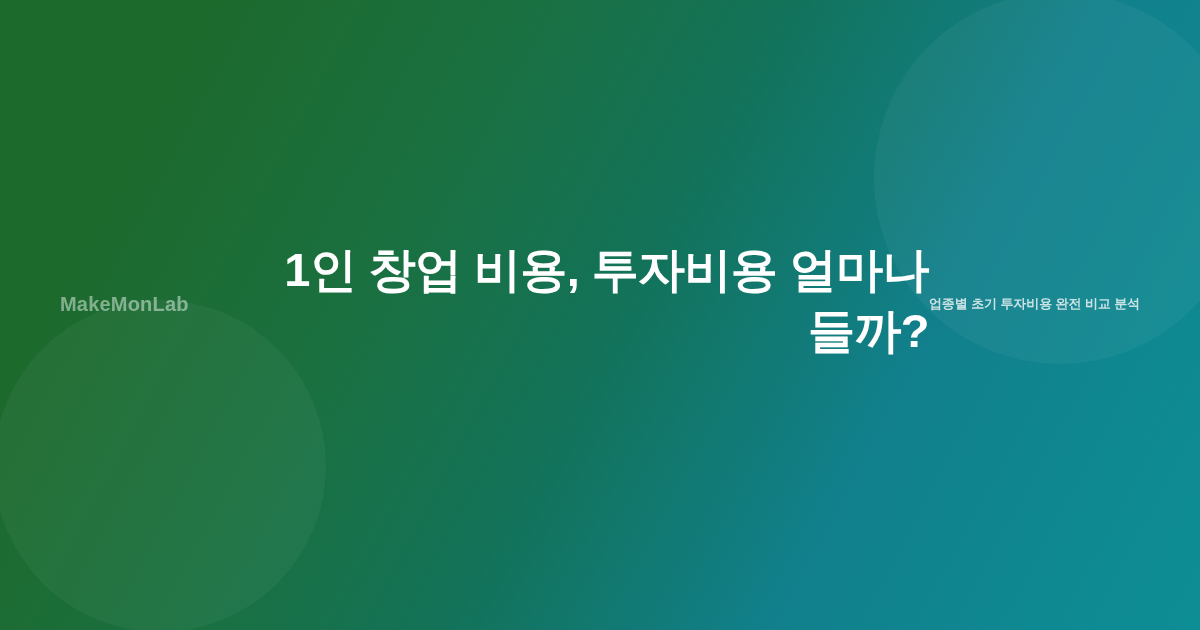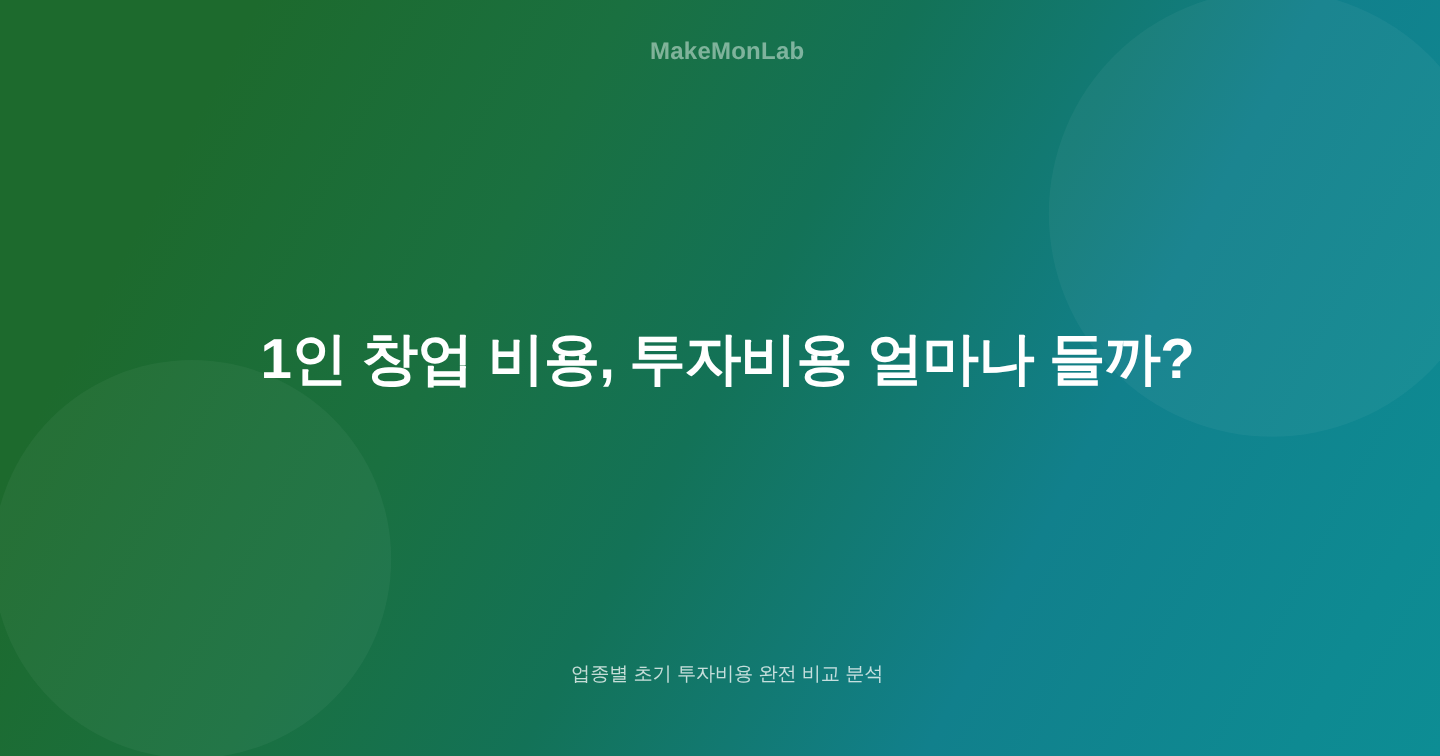--- a/index.html
+++ b/index.html
@@ -55,25 +55,25 @@
     background: rgba(255, 255, 255, 0.045);
   }
 
   
   .content {
     position: relative;
     z-index: 2;
     width: 100%;
     height: 100%;
     display: flex;
-    flex-direction: column;
+    flex-direction: row;
     align-items: center;
     justify-content: space-between;
     box-sizing: border-box;
-    padding: 31px 48px 54px 60px;
+    padding: 31px 60px 54px 60px;
     text-align: right;
   }
 
   .brand {
     font-size: 20px;
     font-weight: bold;
     letter-spacing: 0.2px;
     line-height: 24px;
     color: rgba(232, 245, 238, 0.50);
     white-space: nowrap;
@@ -93,22 +93,22 @@
     font-weight: bold;
     line-height: 1.28;
     color: #ffffff;
     letter-spacing: -0.6px;
     margin: 0;
     max-width: 1020px;
     word-break: keep-all;
   }
 
   .subtitle {
-    font-size: 16px;
-    font-weight: normal;
+    font-size: 13px;
+    font-weight: bold;
     line-height: 26px;
     color: rgba(255, 255, 255, 0.76);
     letter-spacing: -0.1px;
     white-space: nowrap;
   }
 </style>
 </head>
 <body>
 
 <div class="og-card">

